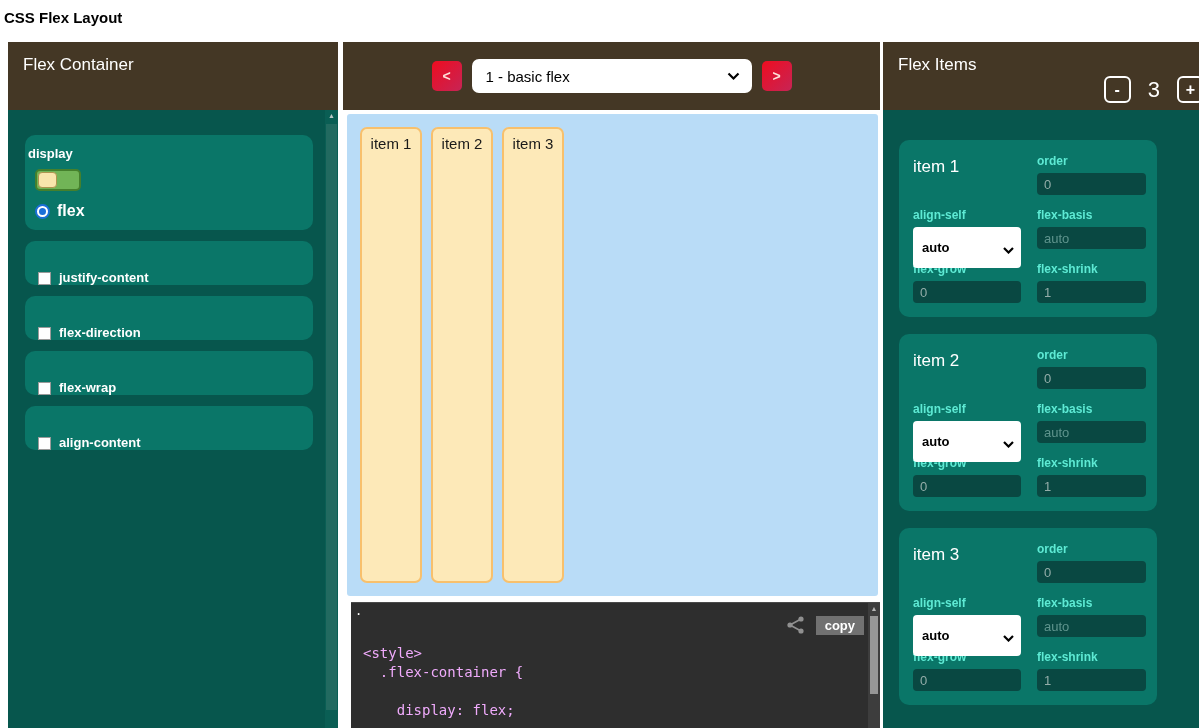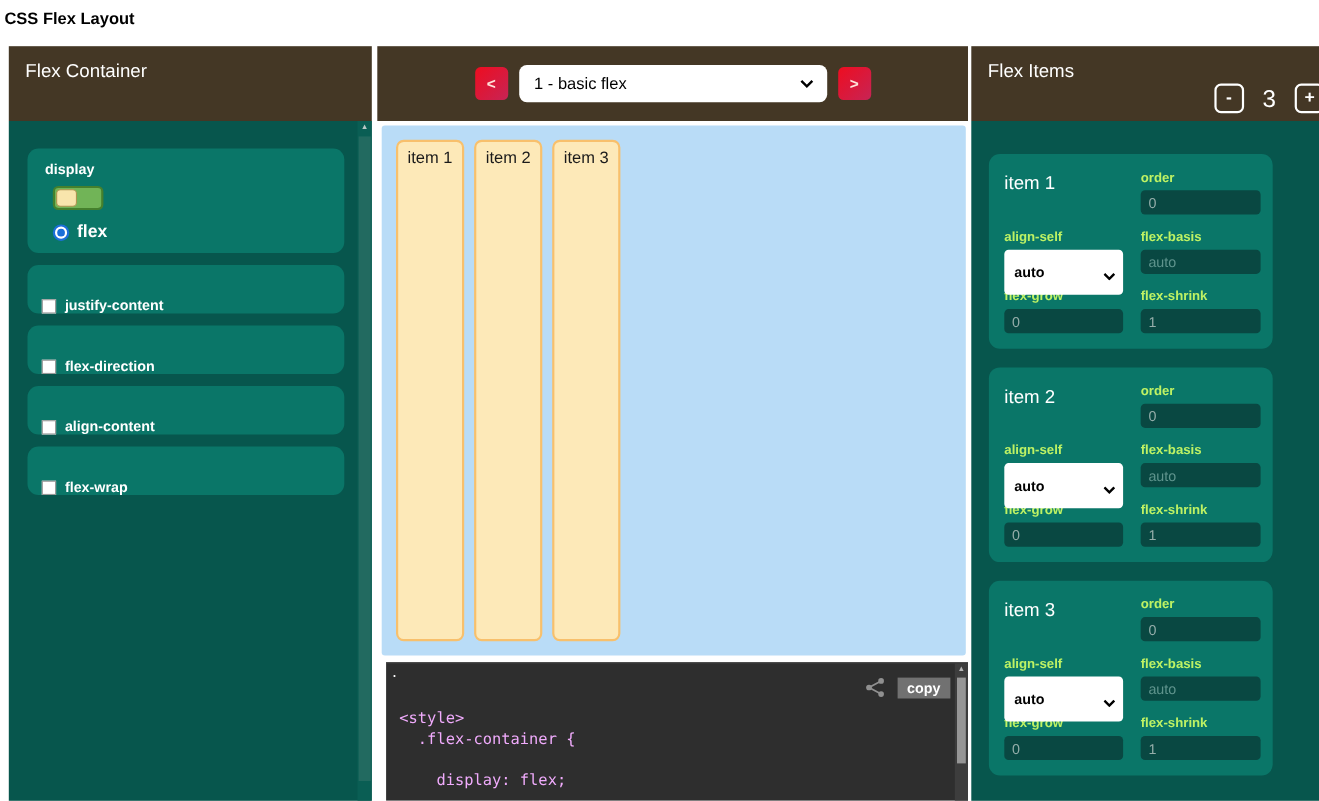--- a/index.html
+++ b/index.html
@@ -23,21 +23,21 @@
   .vscroll { position:absolute; top:0; right:0; bottom:0; width:13px; background:#0a5e54; }
   .vscroll .arrow { position:absolute; top:2px; left:0; right:0; text-align:center;
     font-size:7px; color:#b9c7c5; }
   .vscroll .thumb { position:absolute; left:1px; right:1px; background:#226a60; }
   .code-scroll { position:absolute; top:0; right:0; bottom:0; width:12px; background:#3d3d3d; }
   .code-scroll .arrow { position:absolute; top:2px; left:0; right:0; text-align:center; font-size:7px; color:#b5b5b5; }
   .code-scroll .thumb { position:absolute; left:2px; right:2px; top:13px; height:78px; background:#969696; }
 
   
   .card { background:#0a7668; border-radius:10px; margin:0 12px 11px 17px; width:288px; }
-  .display-card { height:95px; padding:11px 14px; margin-top:25px; }
+  .display-card { height:95px; padding:11px 1px; margin-top:25px; }
   .card-label { color:#fff; font-size:13px; font-weight:bold; padding-left:2px; }
   .toggle { position:relative; width:46px; height:22px; background:#71b457; border:2px solid #45802d;
     border-radius:5px; margin:8px 0 0 9px; cursor:pointer; }
   .toggle .knob { position:absolute; left:1px; top:1px; width:19px; height:16px;
     background:#f8e5ac; border:1px solid #ad9550; border-radius:4px; }
   .radio-row { display:flex; align-items:center; gap:7px; margin:11px 0 0 9px; }
   .radio { width:15px; height:15px; border-radius:50%; background:#fff; border:2px solid #1b6fd8;
     position:relative; }
   .radio::after { content:""; position:absolute; left:2px; top:2px; width:7px; height:7px;
     border-radius:50%; background:#1b6fd8; }
@@ -81,21 +81,21 @@
   .counter-row { position:absolute; right:13px; bottom:7px; display:flex; align-items:center; gap:17px; }
   .count-btn { width:27px; height:27px; background:transparent; border:2px solid #fff; border-radius:6px;
     color:#fff; font-size:16px; font-weight:bold; line-height:1; cursor:pointer; }
   .count-value { color:#fff; font-size:22px; }
 
   .item-card { background:#0a7668; border-radius:10px; margin:0 0 17px 16px; width:258px;
     padding:14px 11px 14px 14px; display:grid; grid-template-columns:108px 109px;
     column-gap:16px; row-gap:13px; }
   .item-card:first-child { margin-top:30px; }
   .item-card-title { color:#fff; font-size:17px; padding-top:3px; }
-  .field-label { color:#bef264; font-size:12px; font-weight:bold; margin-bottom:5px; }
+  .field-label { color:#5eead4; font-size:12px; font-weight:bold; margin-bottom:5px; }
   .field input { width:100%; height:22px; background:#094842; border:none; border-radius:4px;
     color:#94ada9; font-size:13px; padding:0 7px; font-family:"Liberation Sans", sans-serif; }
   .field input::placeholder { color:#5f948d; opacity:1; }
   .mini-select-wrap { position:relative; width:100%; height:24px; }
   .mini-select-wrap select { width:100%; height:100%; border:none; border-radius:4px; background:#fff;
     font-size:13px; font-weight:bold; padding:0 22px 0 9px; -webkit-appearance:none; appearance:none;
     font-family:"Liberation Sans", sans-serif; }
   .mini-select-wrap .chev { position:absolute; right:7px; top:9px; pointer-events:none; }
 </style>
 </head>
@@ -122,25 +122,25 @@
     <div class="card check-card">
       <span class="checkbox"></span>
       <span class="check-label">justify-content</span>
     </div>
     <div class="card check-card">
       <span class="checkbox"></span>
       <span class="check-label">flex-direction</span>
     </div>
     <div class="card check-card">
       <span class="checkbox"></span>
-      <span class="check-label">align-content</span>
+      <span class="check-label">flex-wrap</span>
     </div>
     <div class="card check-card">
       <span class="checkbox"></span>
-      <span class="check-label">flex-wrap</span>
+      <span class="check-label">align-content</span>
     </div>
 
     <div class="vscroll">
       <span class="arrow">▲</span>
       <span class="thumb" style="top:14px; bottom:18px;"></span>
     </div>
   </div>
 </section>
 
 <section class="panel panel-mid">

